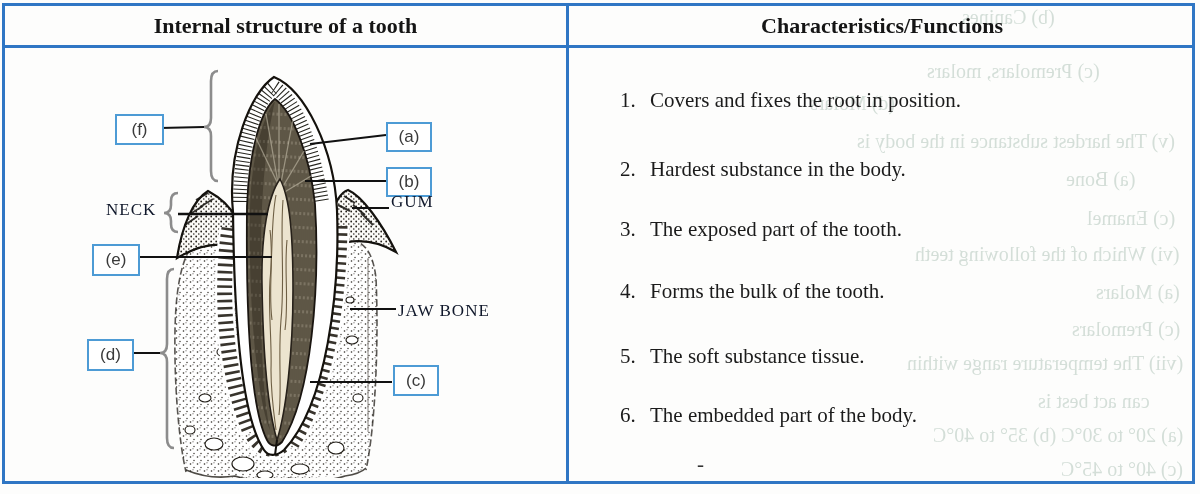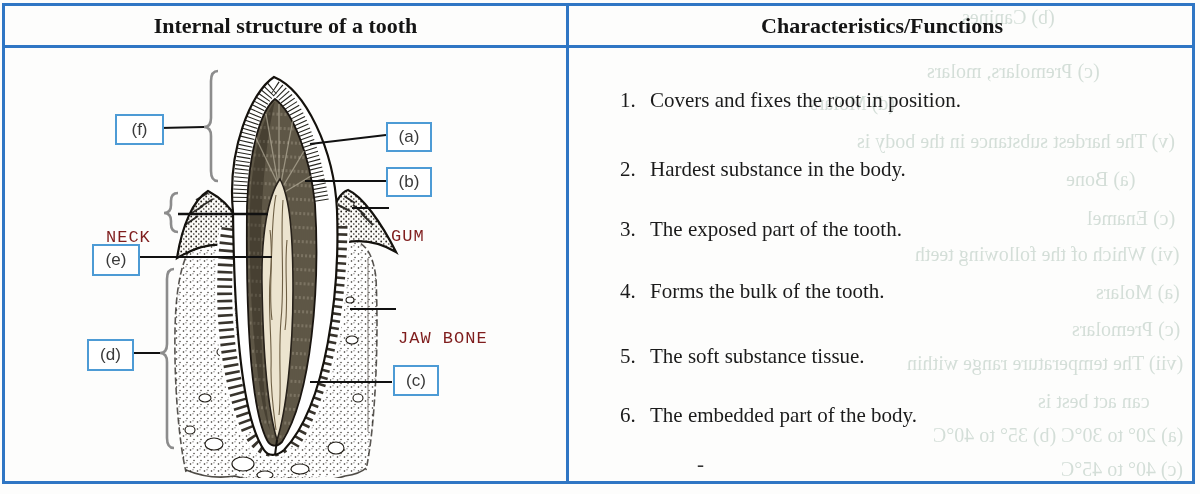--- a/index.html
+++ b/index.html
@@ -7,22 +7,22 @@
         font-family:"Liberation Serif",serif;}
   .outer{position:absolute;left:2px;top:3px;width:1187px;height:475px;border:3px solid #2f76c4;}
   .vdivider{position:absolute;left:566px;top:6px;width:3px;height:475px;background:#2f76c4;z-index:4;}
   .hline{position:absolute;left:5px;top:45px;width:1190px;height:3px;background:#2f76c4;z-index:4;}
   .hdr{position:absolute;top:13px;font-weight:bold;font-size:22px;color:#151515;text-align:center;z-index:3;}
   .hdr-left{left:5px;width:561px;}
   .hdr-right{left:569px;width:626px;}
   
   .lbox{position:absolute;border:2px solid #4d9bd5;background:#ffffff;display:flex;align-items:center;
         justify-content:center;font-family:"Liberation Sans",sans-serif;font-size:17px;color:#3a3a3a;z-index:3;}
-  .dlabel{position:absolute;font-family:Liberation Mono, monospace;font-size:17px;color:#7f1d1d;
-          letter-spacing:1px;z-index:3;margin-top:28px;}
+  .dlabel{position:absolute;font-family:Liberation Serif, serif;font-size:17px;color:#0f172a;
+          letter-spacing:1px;z-index:3;}
   .diagram-svg{position:absolute;left:5px;top:48px;z-index:2;}
   
   .rightcell{position:absolute;left:569px;top:6px;width:626px;height:475px;overflow:hidden;}
   .item{position:absolute;left:51px;display:flex;font-size:21px;color:#1b1b1b;z-index:2;}
   .item .inum{width:30px;}
   .stray{position:absolute;font-size:21px;color:#333;z-index:2;}
   .ghost{position:absolute;transform:scaleX(-1);color:#7fa08f;opacity:.32;font-size:20px;
          white-space:nowrap;filter:blur(0.4px);z-index:1;}
 </style>
 </head>
@@ -168,21 +168,21 @@
       <span>(e)</span>
     </div>
   <div class="lbox" style="left:87px;top:339px;width:43px;height:28px;">
       <span>(d)</span>
     </div>
   <div class="lbox" style="left:393px;top:365px;width:42px;height:27px;">
       <span>(c)</span>
     </div>
 
   <div class="dlabel" style="left:106px;top:200px;">NECK</div>
-  <div class="dlabel" style="left:391px;top:199px;">GUM</div>
+  <div class="dlabel" style="left:391px;top:192px;">GUM</div>
   <div class="dlabel" style="left:398px;top:301px;">JAW BONE</div>
 
   <div class="rightcell">
 
     <div class="ghost" style="top:0px;right:140px;">(b) Canines</div>
     <div class="ghost" style="top:54px;right:95px;">(c) Premolars, molars</div>
     <div class="ghost" style="top:86px;right:300px;">(d) Molars</div>
     <div class="ghost" style="top:124px;right:20px;">(v) The hardest substance in the body is</div>
     <div class="ghost" style="top:162px;right:60px;">(a) Bone</div>
     <div class="ghost" style="top:201px;right:20px;">(c) Enamel</div>

